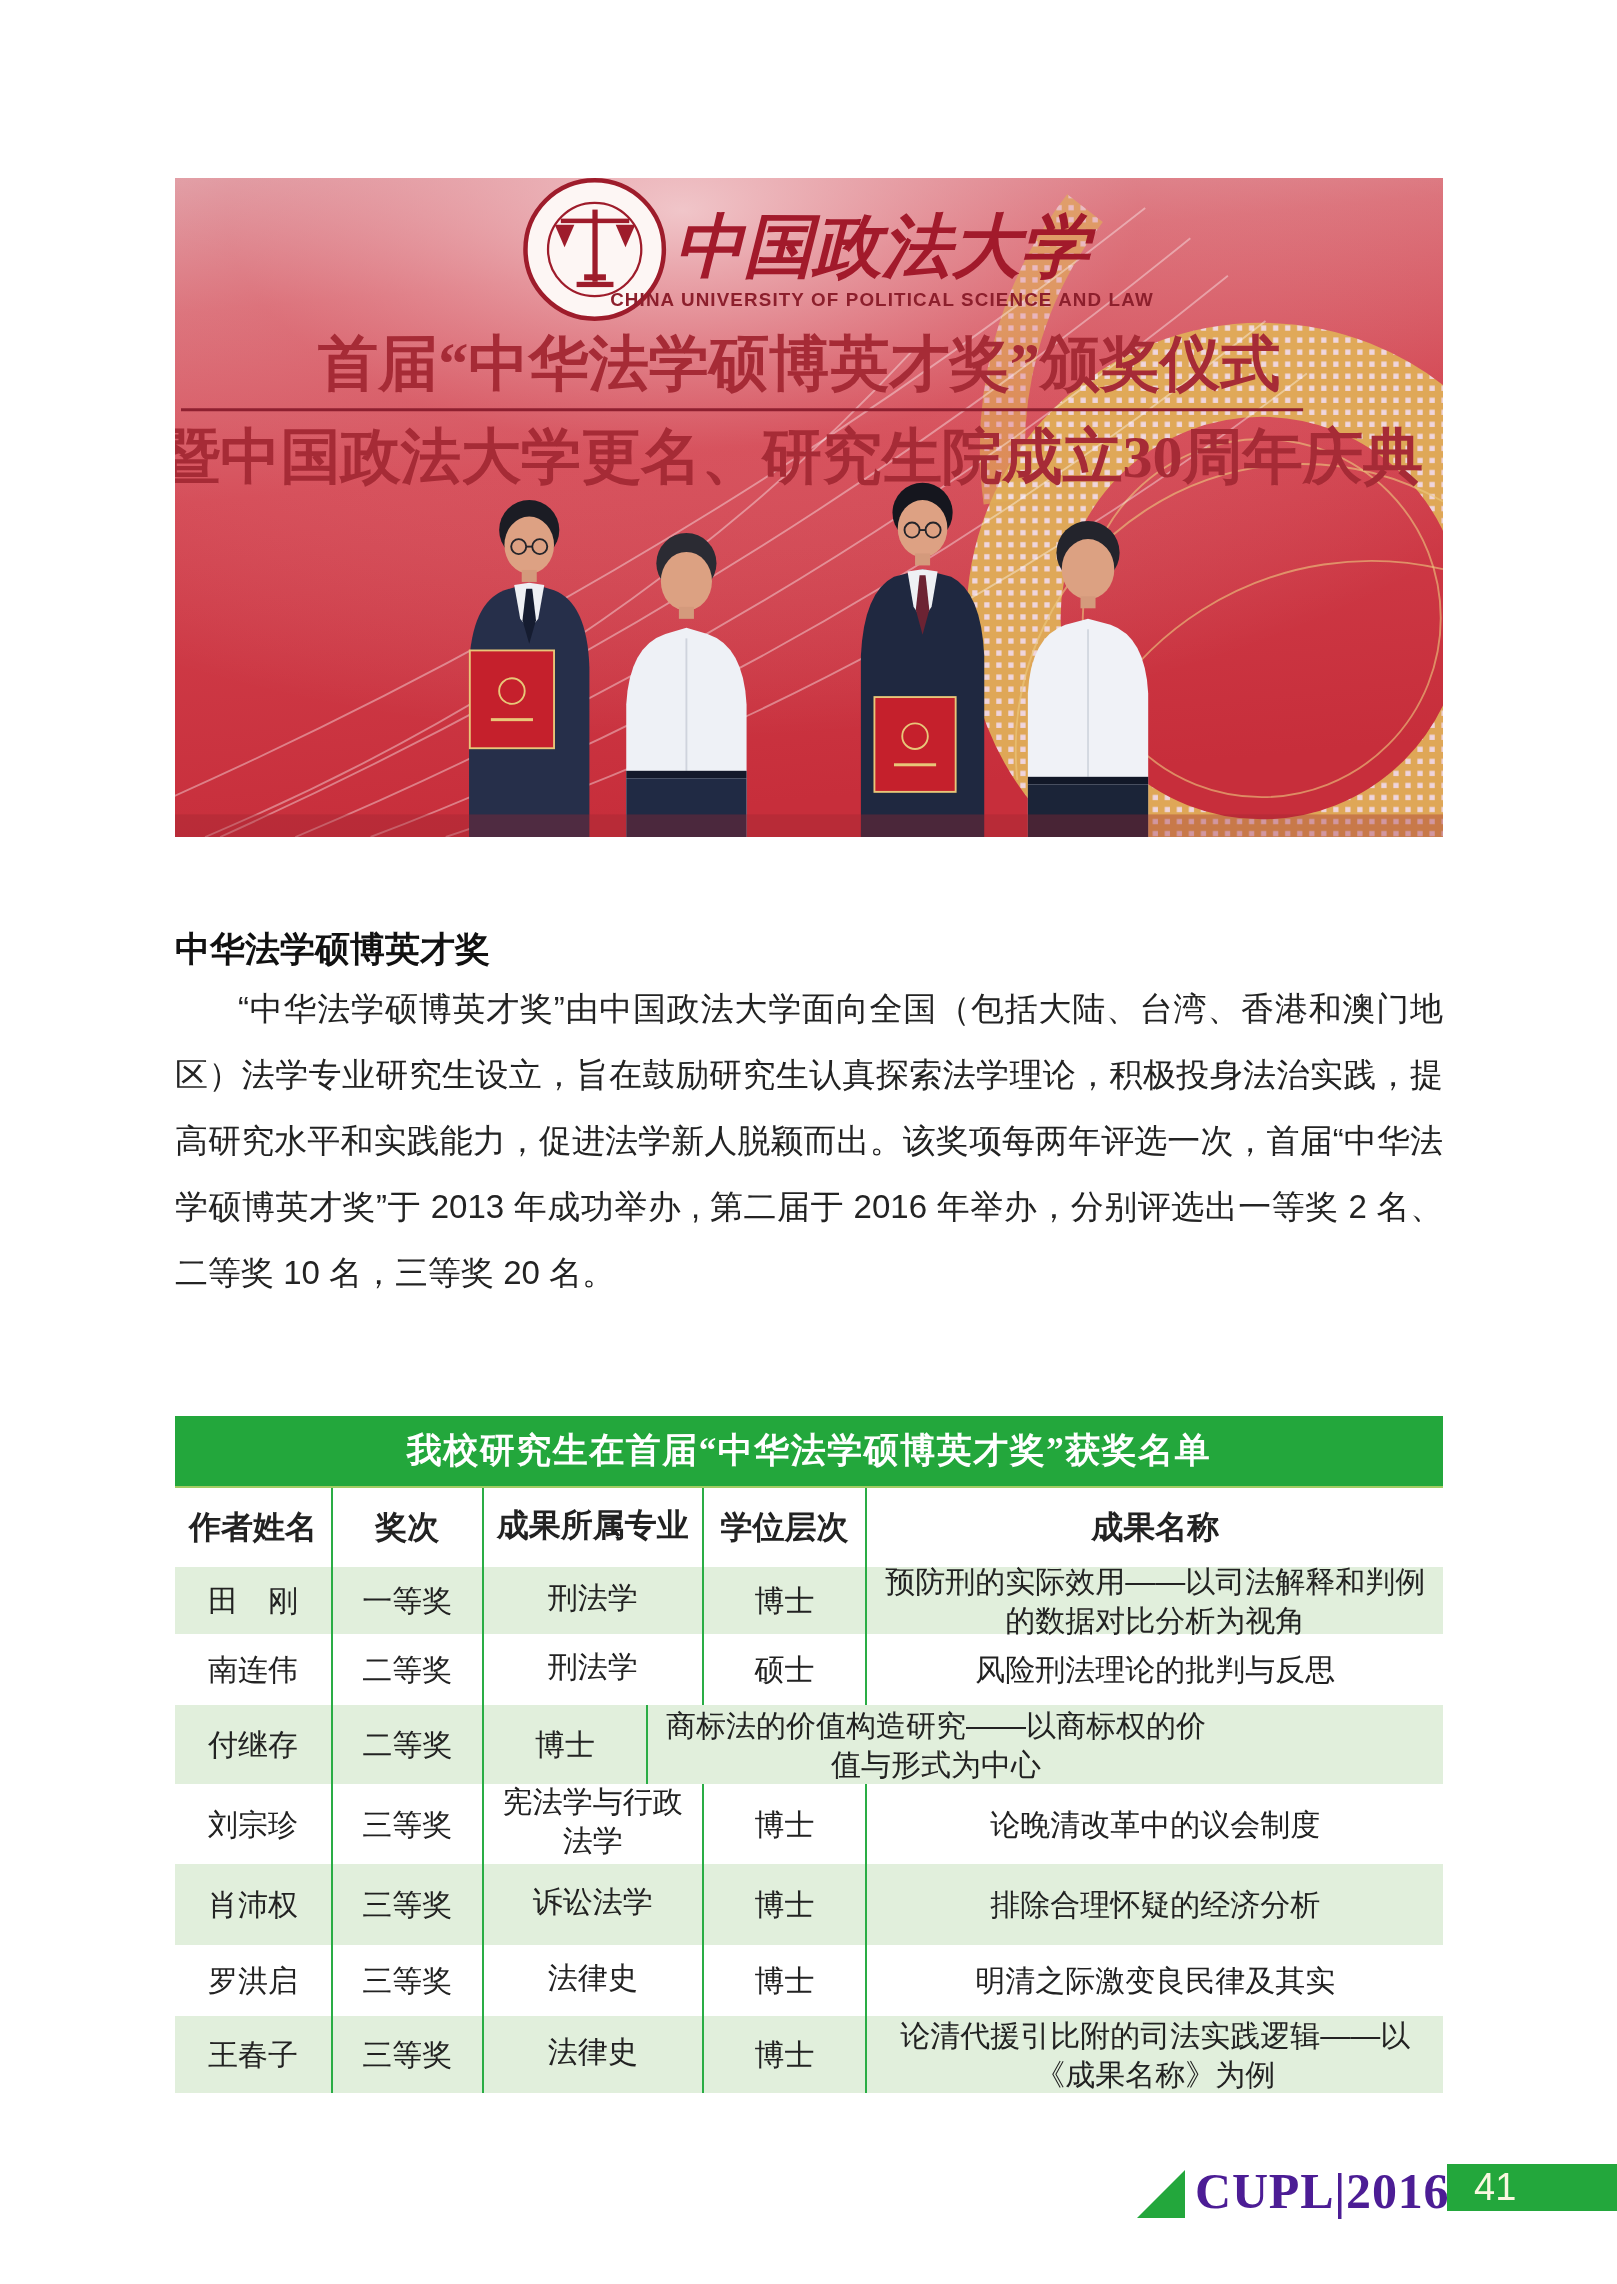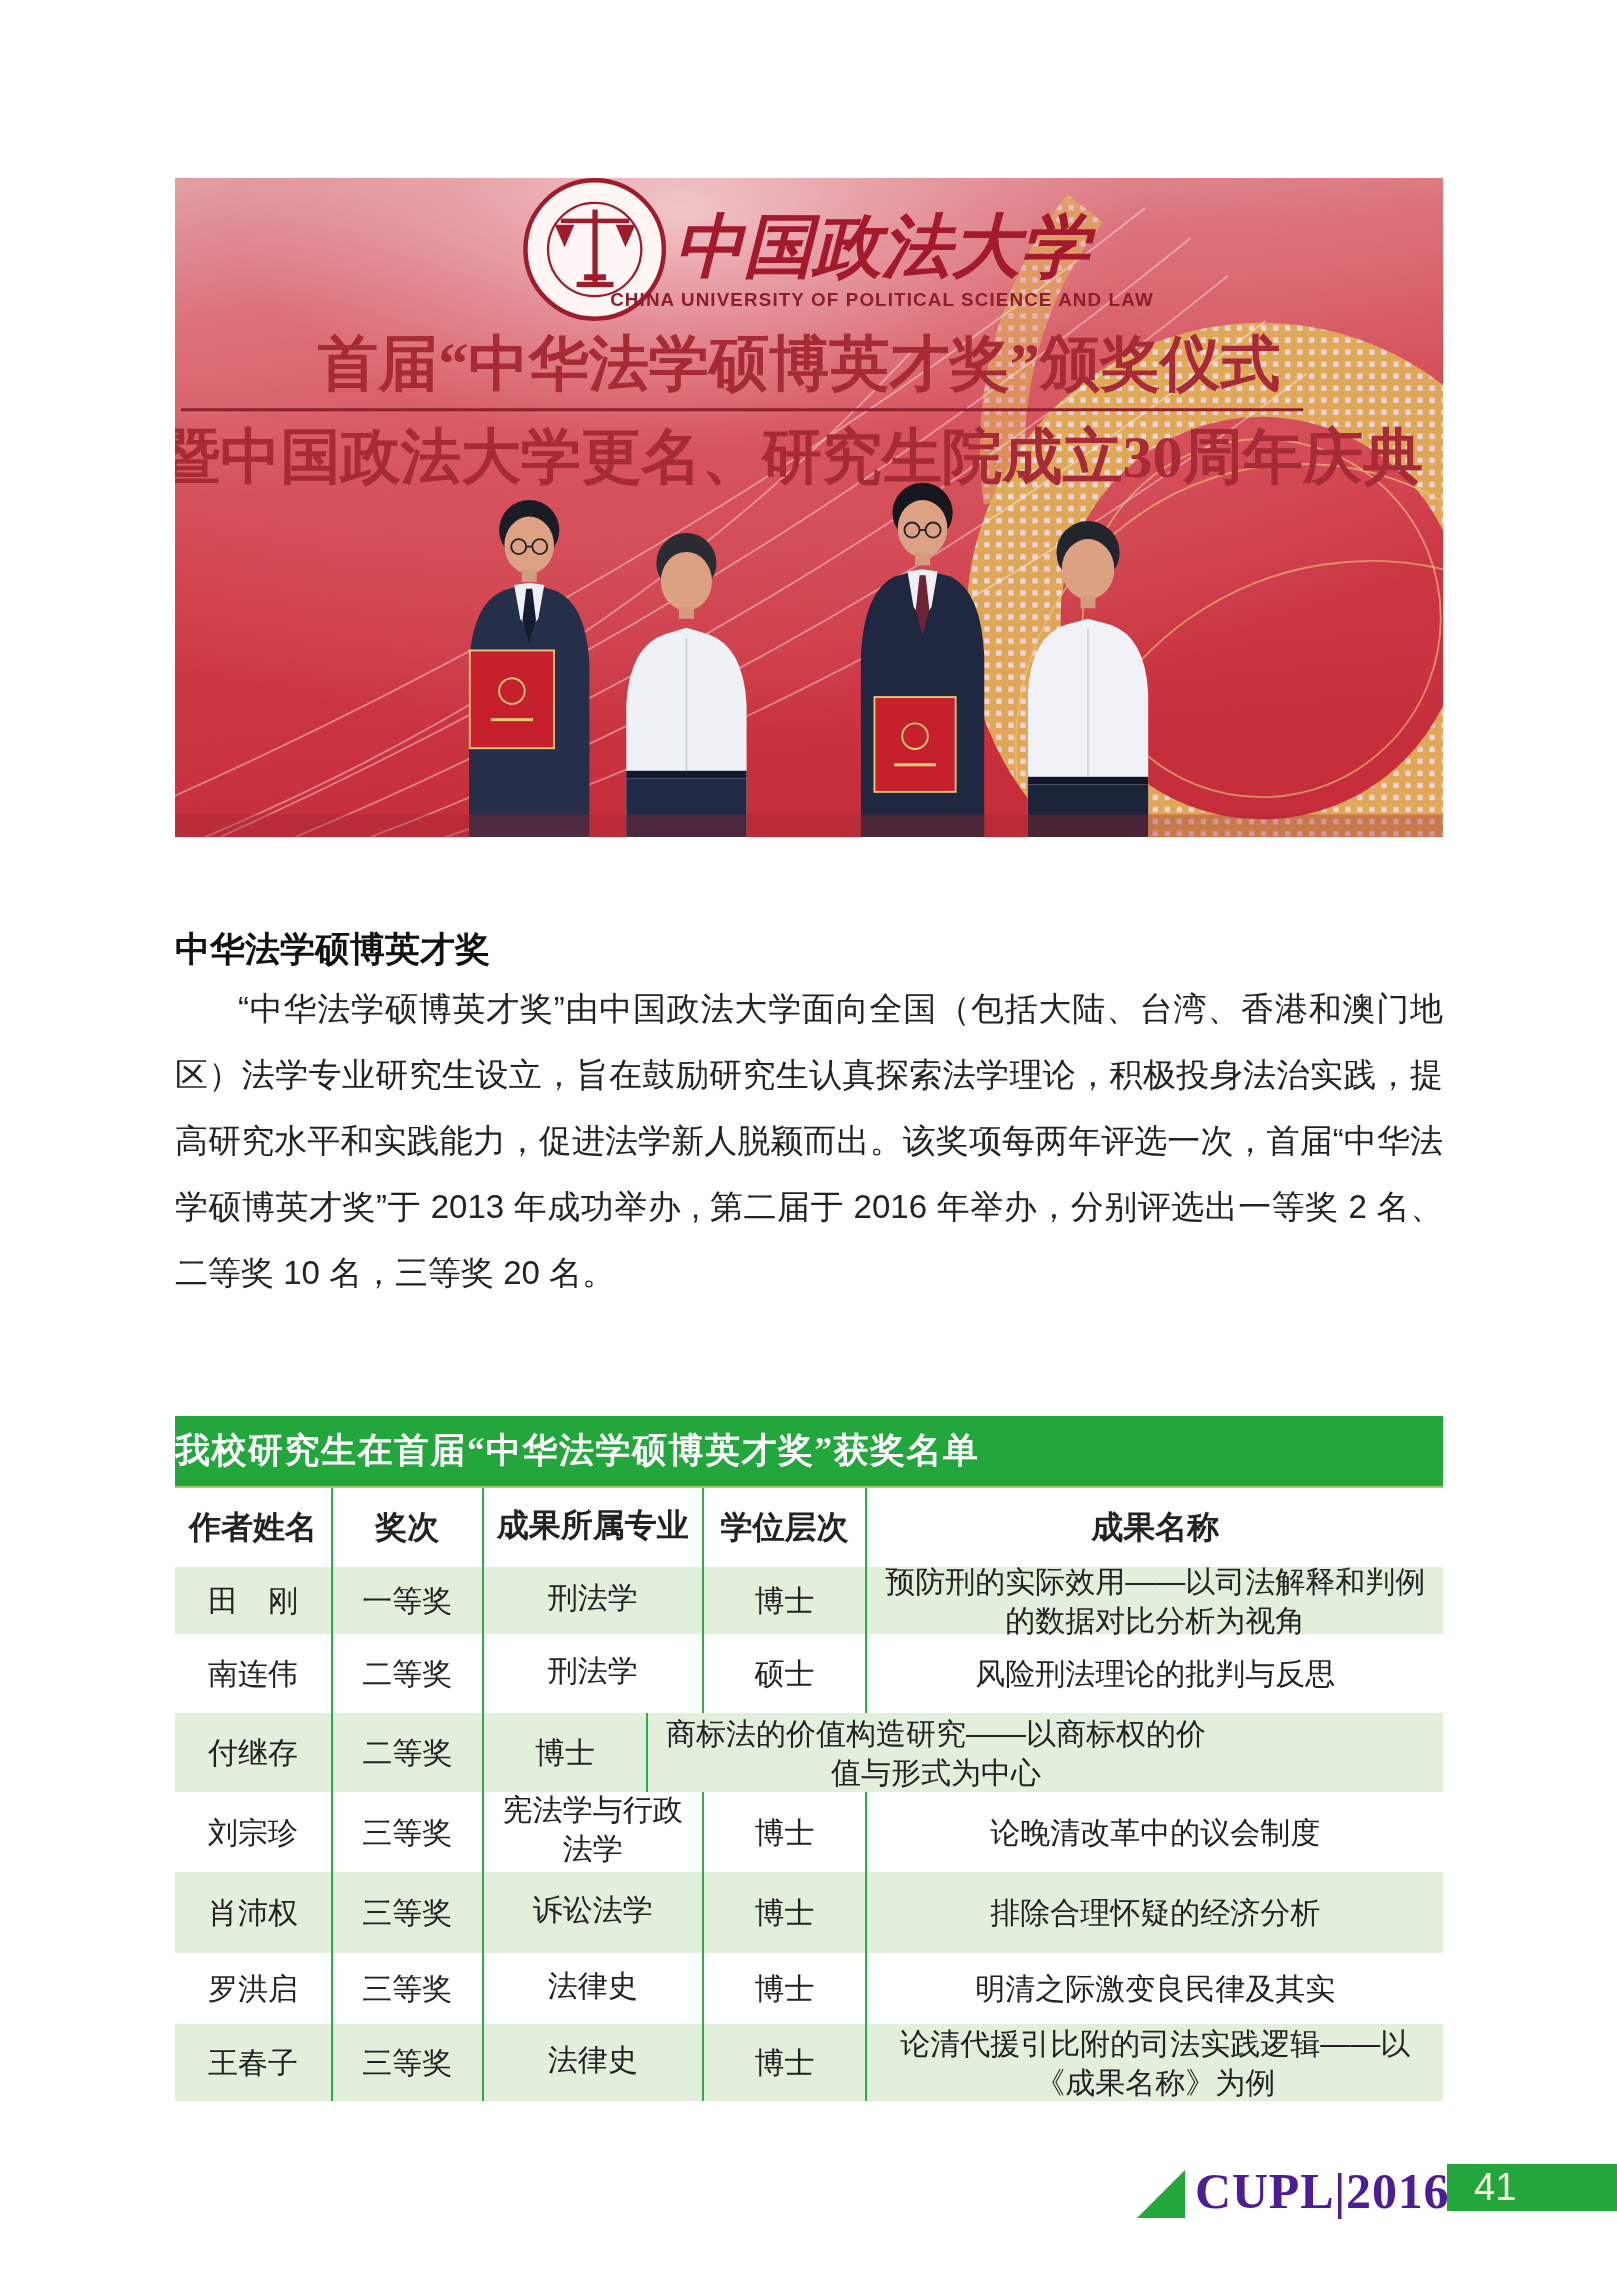--- a/index.html
+++ b/index.html
@@ -18,21 +18,21 @@
   }
   .para{
     position:absolute;left:175px;top:976px;width:1268px;margin:0;
     font-size:33px;line-height:66px;text-align:justify;text-indent:63px;color:#232323;
   }
   
   .award-table{position:absolute;left:175px;top:1416px;width:1268px;}
   .t-title{
     box-sizing:border-box;height:72px;line-height:70px;
     background:#23a73c;border-bottom:2.3px solid #a2cd63;
-    color:#ffffff;font-size:35px;font-weight:bold;text-align:left;
+    color:#ffffff;font-size:35px;font-weight:bold;text-align:center;
     font-family:"Liberation Serif","DejaVu Serif",serif;letter-spacing:1.5px;
   }
   .t-row{display:flex;width:1268px;}
   .t-row.alt{background:#e1efdc;}
   .cell{
     box-sizing:border-box;display:flex;align-items:center;justify-content:center;
     padding:0 10.5px;font-size:30px;line-height:39px;text-align:center;color:#222;
   }
   .cell + .cell{border-left:2.3px solid #2aad45;}
   .c1{width:156px;}.c2{width:151px;}.c3{width:220px;font-family:Liberation Mono, monospace;}.c4{width:164px;}.c5{width:578px;}
@@ -196,21 +196,21 @@
   </div>
 
   <div class="t-row alt" style="height:67px">
     <div class="cell c1">田　刚</div>
     <div class="cell c2">一等奖</div>
     <div class="cell c3">刑法学</div>
     <div class="cell c4">博士</div>
     <div class="cell c5">预防刑的实际效用——以司法解释和判例的数据对比分析为视角</div>
   </div>
 
-  <div class="t-row" style="height:79px">
+  <div class="t-row" style="height:71px">
     <div class="cell c1">南连伟</div>
     <div class="cell c2">二等奖</div>
     <div class="cell c3">刑法学</div>
     <div class="cell c4">硕士</div>
     <div class="cell c5">风险刑法理论的批判与反思</div>
   </div>
 
   <div class="t-row alt" style="height:79px">
     <div class="cell c1">付继存</div>
     <div class="cell c2">二等奖</div>

